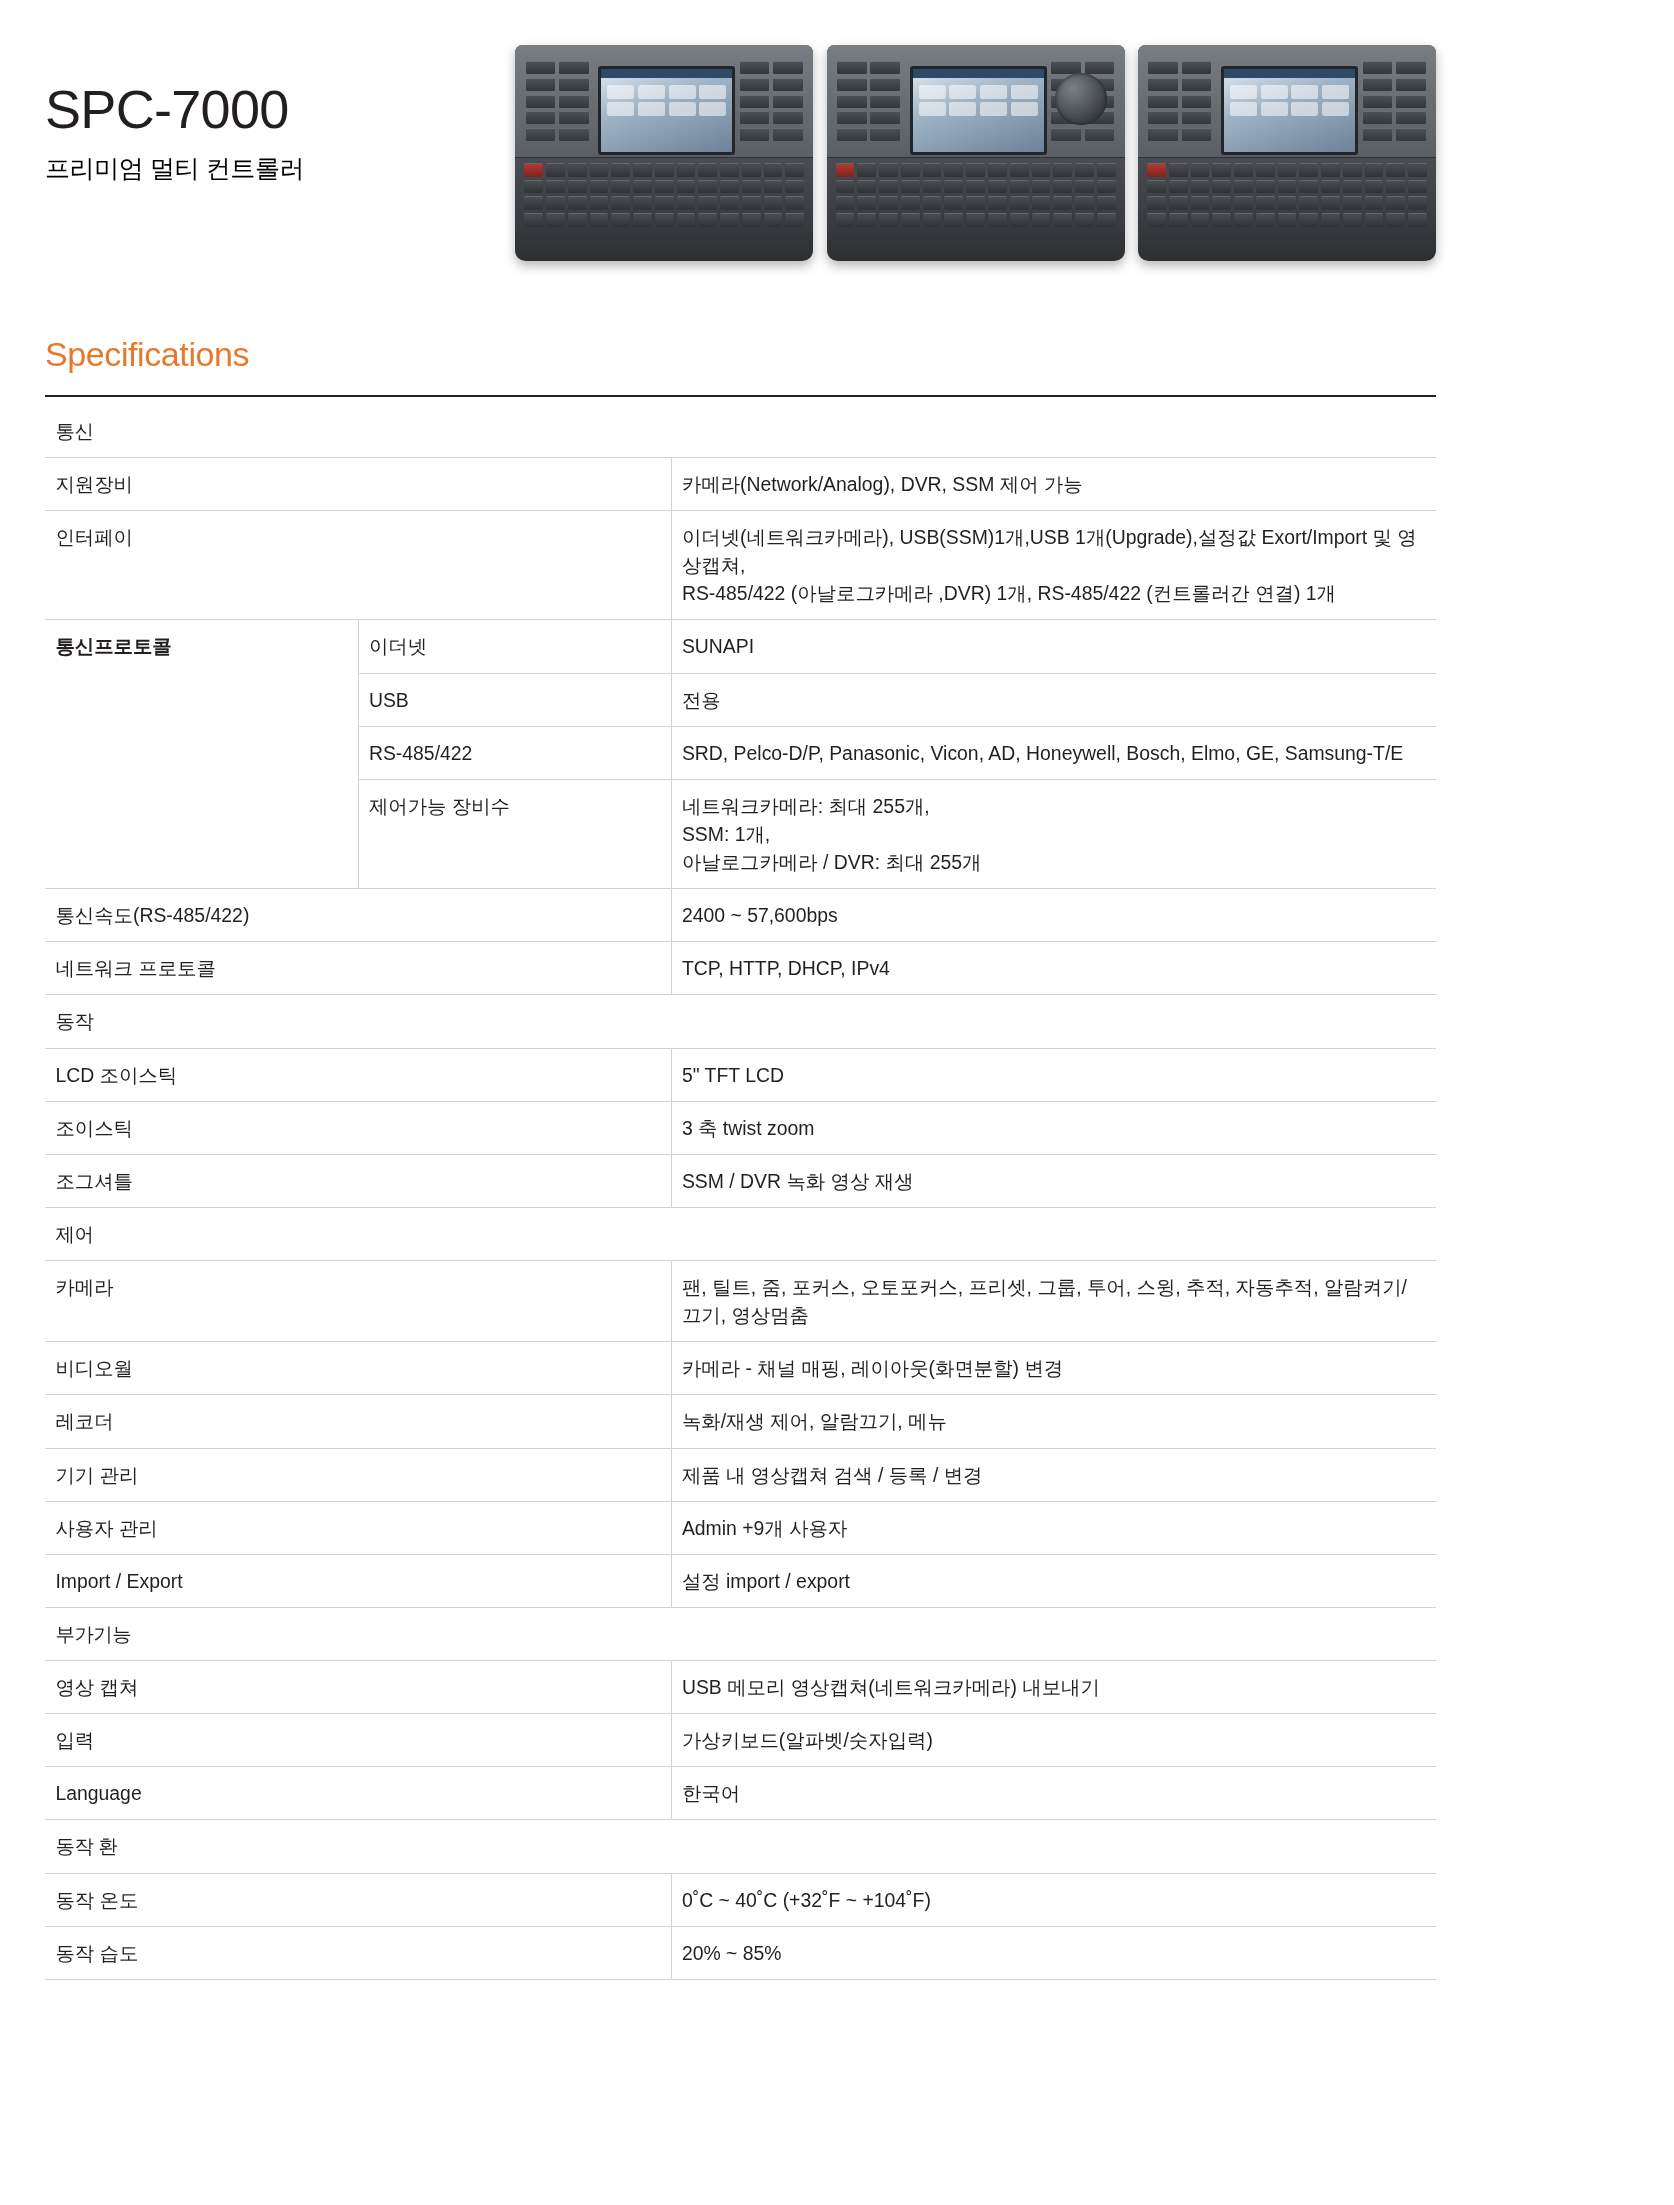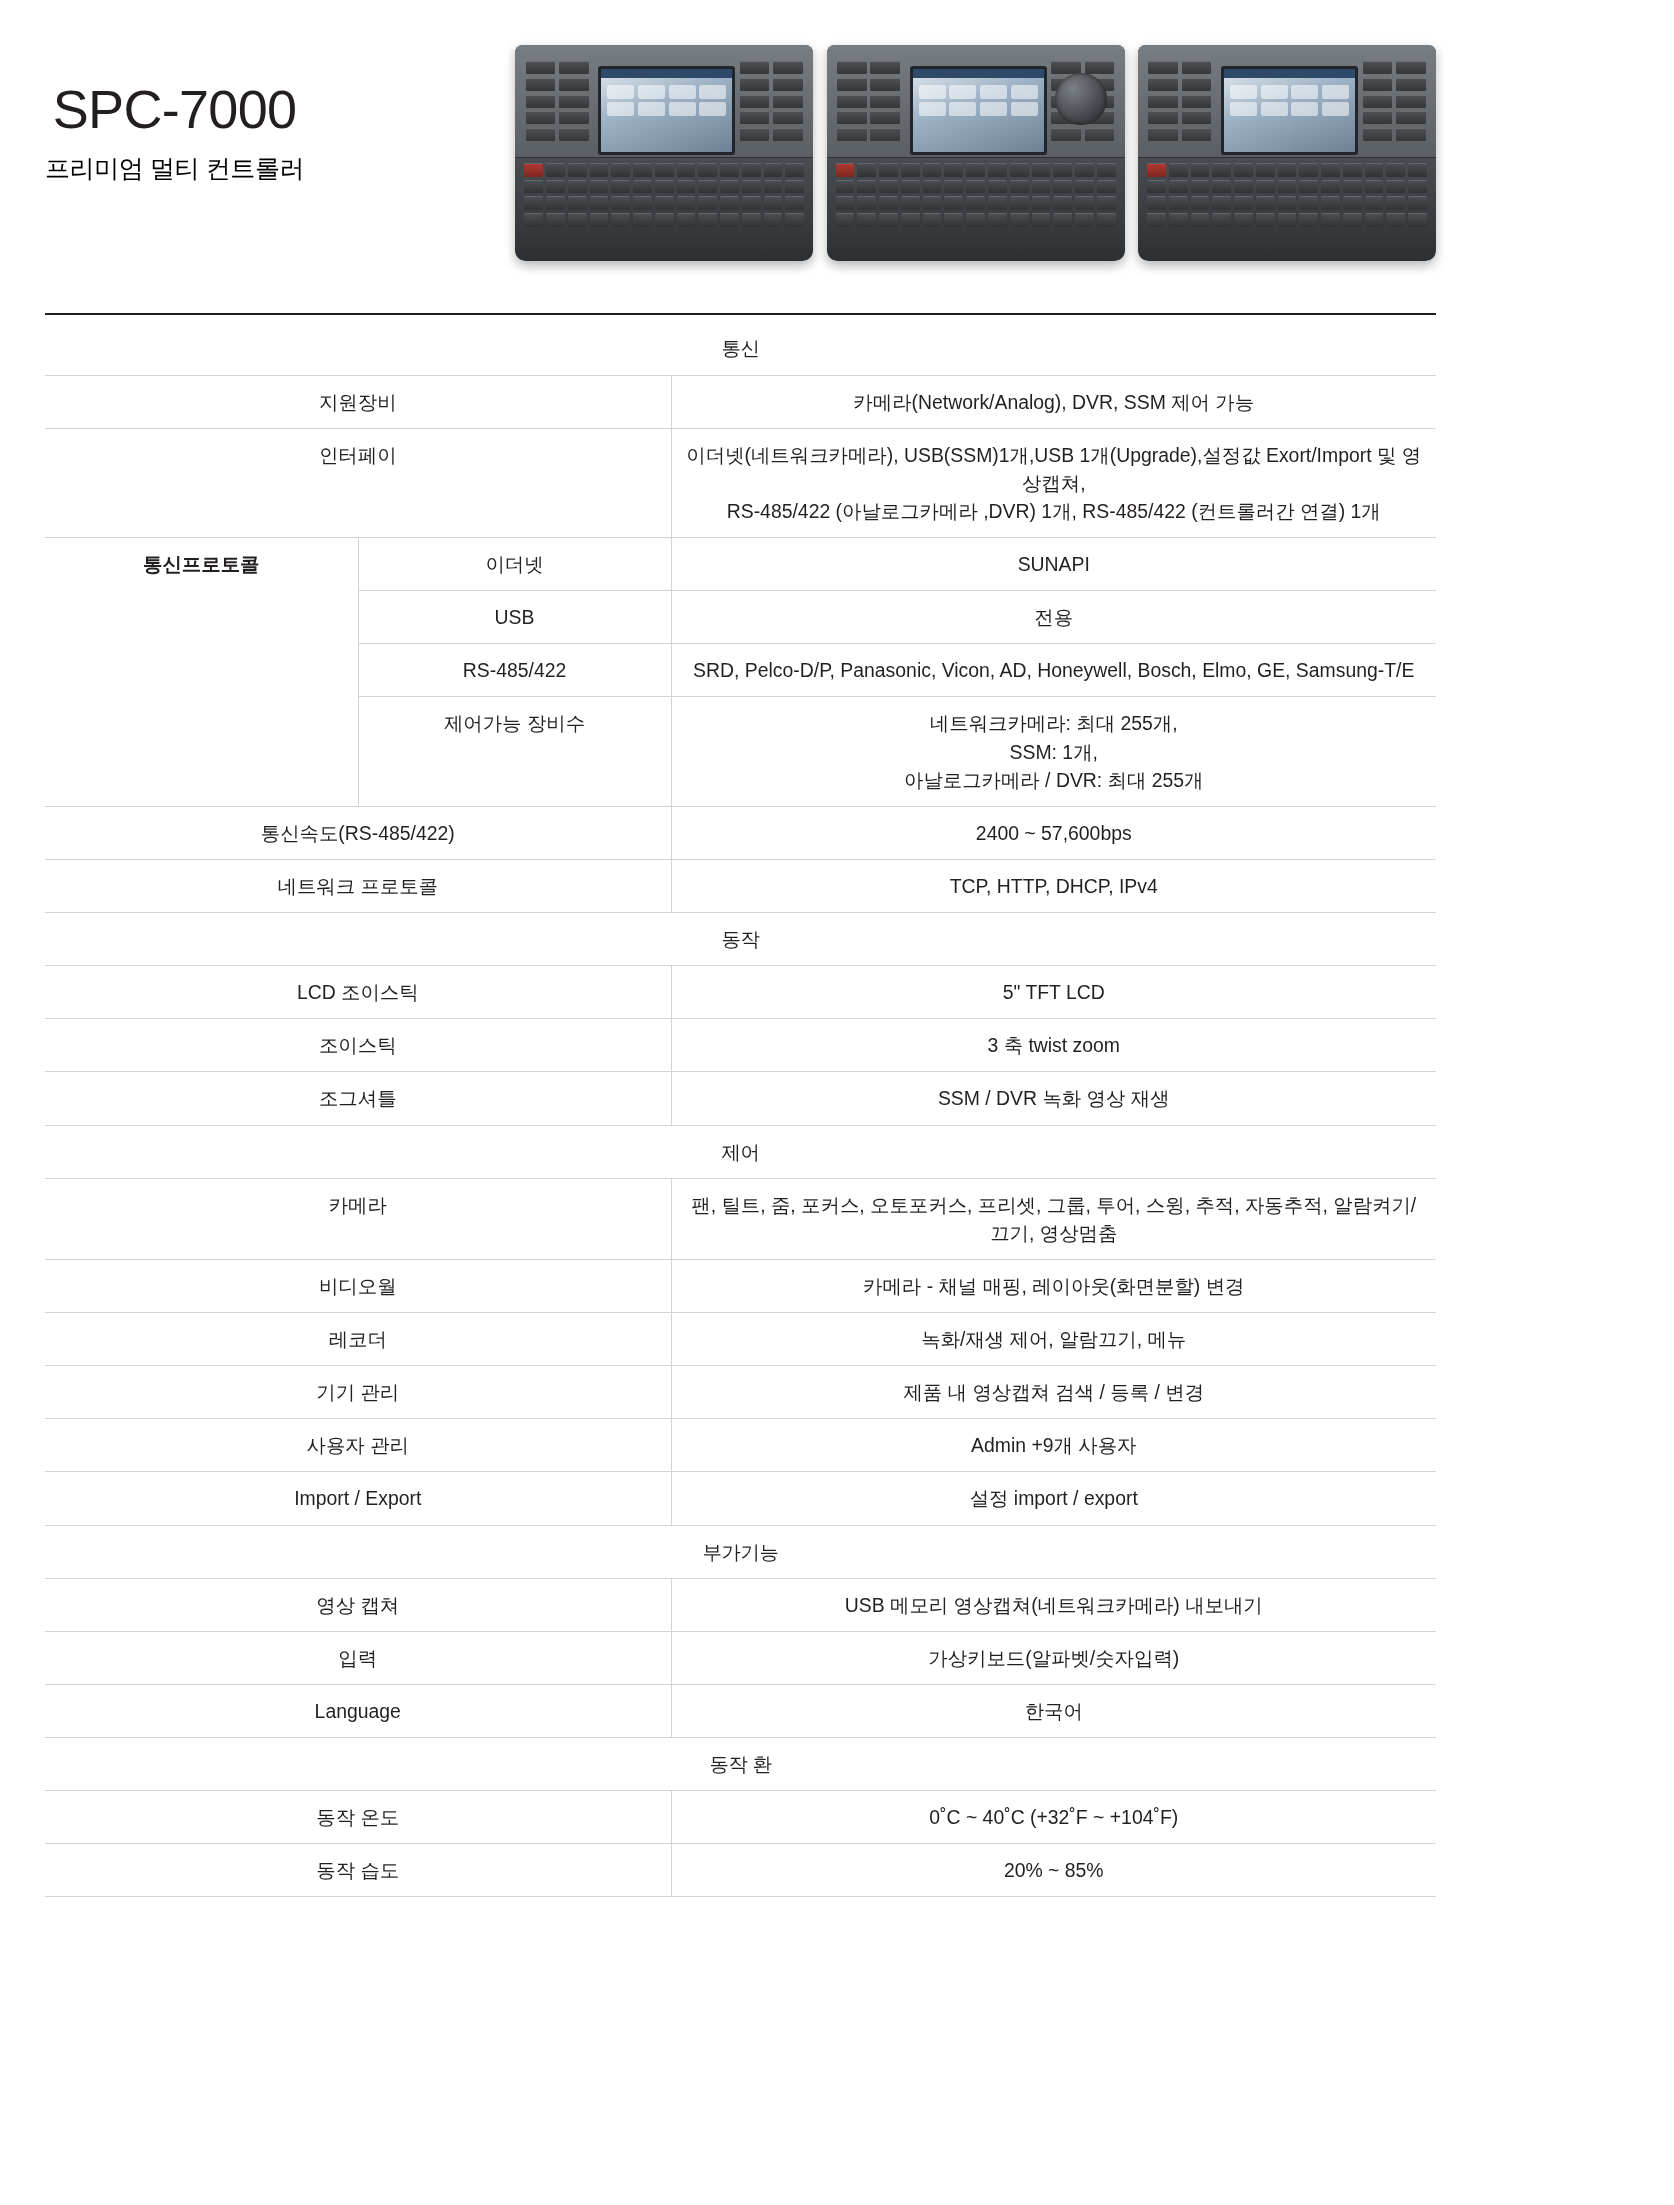--- a/index.html
+++ b/index.html
@@ -13,21 +13,20 @@
     font-family: "Liberation Sans", "DejaVu Sans", sans-serif;
     color: #231f20;
     -webkit-font-smoothing: antialiased;
   }
   .page {
     position: relative;
     width: 1481px;
     min-height: 2205px;
     box-sizing: border-box;
     padding: 0 45px;
-    text-align: center;
   }
 
   
   .header {
     position: relative;
     height: 313px;
   }
   .title-block {
     position: absolute;
     left: 0;
@@ -508,20 +507,21 @@
               <span></span>
               <span></span>
               <span></span>
           </div>
         </div>
       </div>
 
     </div>
   </div>
 
+  <h2 class="spec-heading">Specifications</h2>
 
   <table class="spec">
     <colgroup>
       <col style="width:313px">
       <col style="width:313px">
       <col>
     </colgroup>
     <tbody>
 
       <tr>

